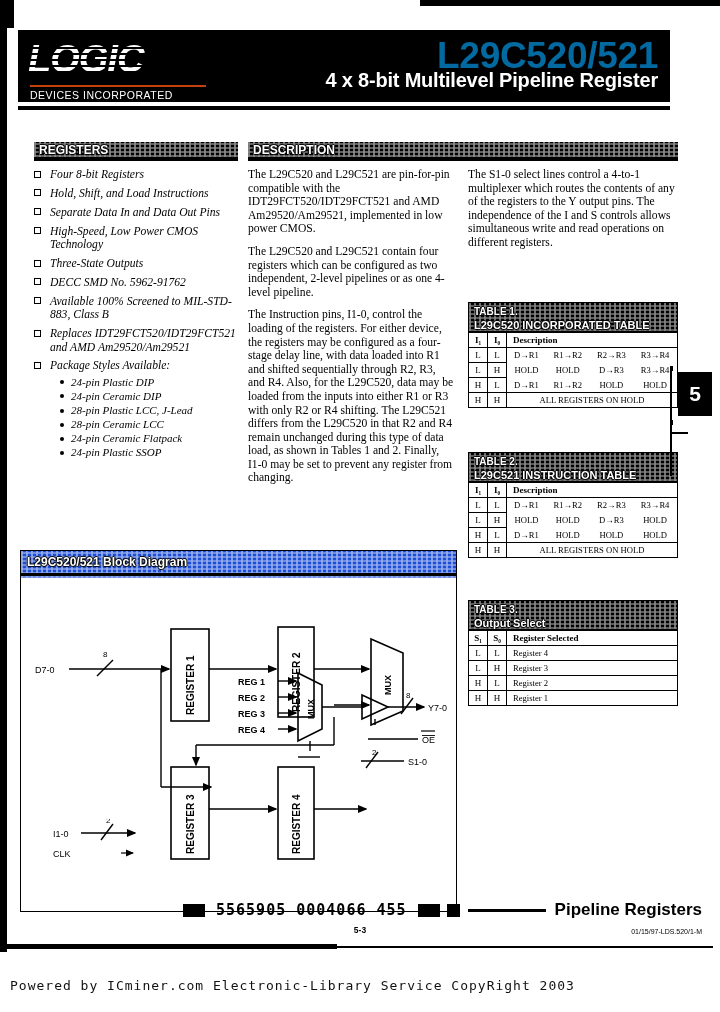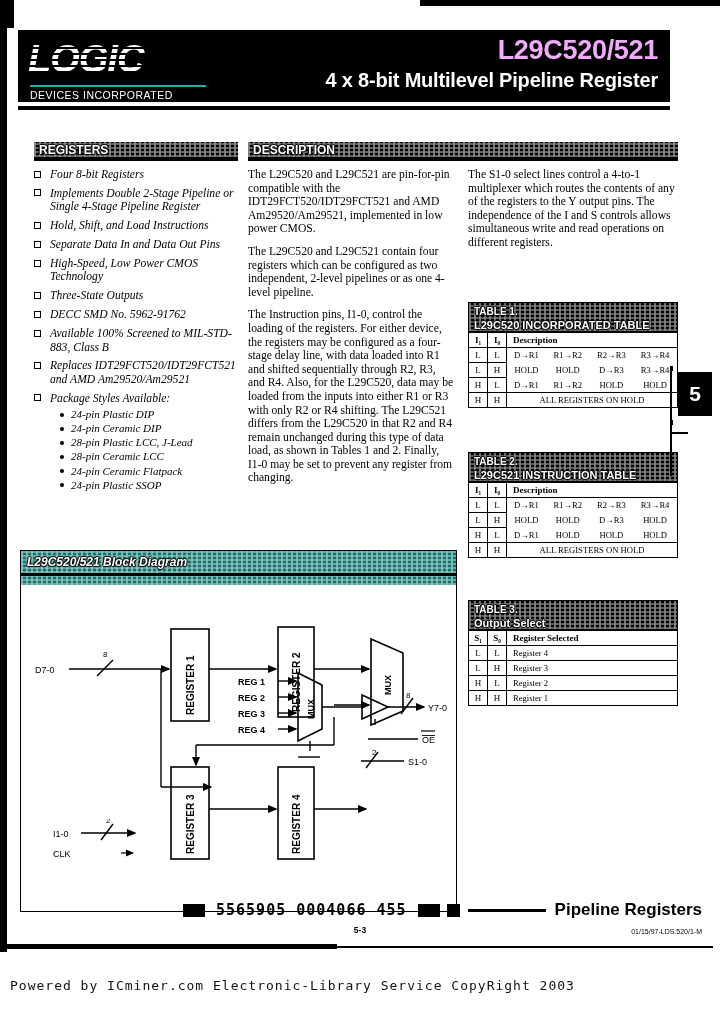--- a/index.html
+++ b/index.html
@@ -37,27 +37,27 @@
     display:inline-block;
     -webkit-text-stroke:0px;
   }
   
   .logo-slices { position:absolute; left:0; top:4px; width:180px; height:38px; pointer-events:none;
     background:repeating-linear-gradient(to bottom, rgba(0,0,0,0) 0px, rgba(0,0,0,0) 4px, #000 4px, #000 6px); }
   .logo-sub {
     position:absolute; left:2px; top:46px;
     font-family:"Liberation Sans", sans-serif;
     font-size:10.5px; letter-spacing:0.5px; color:#fff;
-    border-top:2px solid #14b8a6; padding-top:2px; width:176px;
+    border-top:2px solid #c2410c; padding-top:2px; width:176px;
   }
 
   .hdr-title {
     position:absolute; right:12px; top:2px;
     font-family:"Liberation Sans", sans-serif;
-    font-weight:bold; font-size:27px; color:#f0abfc;
+    font-weight:bold; font-size:37px; color:#0369a1;
     letter-spacing:-0.3px;
   }
   .hdr-sub {
     position:absolute; right:12px; top:36px;
     font-family:"Liberation Sans", sans-serif;
     font-weight:bold; font-size:20px; color:#fff;
     letter-spacing:-0.2px;
   }
   .hdr-rule { position:absolute; left:18px; top:106px; width:652px; height:4px; background:#000; }
 
@@ -140,21 +140,21 @@
   table.dt th { font-weight:bold; font-size:9px; }
   table.dt th.desc, table.dt td.desc { text-align:left; padding-left:6px; }
   table.dt td.code { font-size:8.6px; }
   .sigcol { width:19px; }
 
   
   #blockdiag {
     position:absolute; left:20px; top:550px; width:437px; height:362px;
     border:1.5px solid #000; background:#fff;
   }
-  #bd-banner { position:absolute; left:0; top:0; width:100%; height:34px; background:#0f766e; overflow:hidden;font-style:italic; }
+  #bd-banner { position:absolute; left:0; top:0; width:100%; height:27px; background:#1d4ed8; overflow:hidden; }
   #bd-banner .noise {
     position:absolute; inset:0;
     background-image:
       repeating-linear-gradient(90deg, rgba(255,255,255,.8) 0 2px, rgba(0,0,0,0) 2px 5px),
       repeating-linear-gradient(0deg, rgba(255,255,255,.65) 0 2px, rgba(0,0,0,0) 2px 4px);
     opacity:.55;
   }
   #bd-banner .btxt2 {
     position:relative; z-index:2; color:#fff; padding-left:6px; line-height:22px;
     font-family:"Liberation Sans", sans-serif; font-weight:bold; font-size:12px;
@@ -235,21 +235,20 @@
 
 <div class="banner" id="banner-description" style="left:248px; top:142px; width:430px;">
   <div class="noise"></div>
   <div class="btxt">DESCRIPTION</div>
 </div>
 <div class="banner-underline" style="left:248px; top:159px; width:430px;"></div>
 
 <div class="col" id="col-features">
   <ul class="feat" id="features-list">
       <li><span class="sq"></span><span>Four 8-bit Registers</span></li>
-      <li><span class="sq"></span><span>Implements Double 2-Stage Pipeline or Single 4-Stage Pipeline Register</span></li>
       <li><span class="sq"></span><span>Hold, Shift, and Load Instructions</span></li>
       <li><span class="sq"></span><span>Separate Data In and Data Out Pins</span></li>
       <li><span class="sq"></span><span>High-Speed, Low Power CMOS Technology</span></li>
       <li><span class="sq"></span><span>Three-State Outputs</span></li>
       <li><span class="sq"></span><span>DECC SMD No. 5962-91762</span></li>
       <li><span class="sq"></span><span>Available 100% Screened to MIL-STD-883, Class B</span></li>
       <li><span class="sq"></span><span>Replaces IDT29FCT520/IDT29FCT521 and AMD Am29520/Am29521</span></li>
       <li><span class="sq"></span><span>Package Styles Available:</span><ul class="sub">
           <li><span class="dot"></span><span>24-pin Plastic DIP</span></li>
           <li><span class="dot"></span><span>24-pin Ceramic DIP</span></li>

